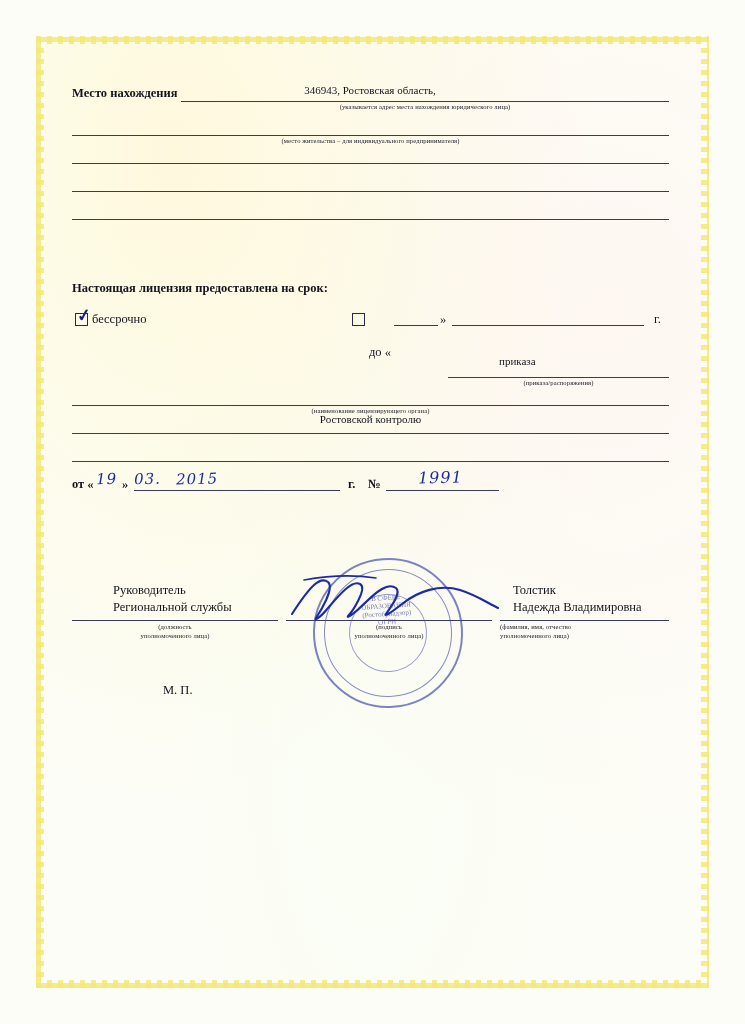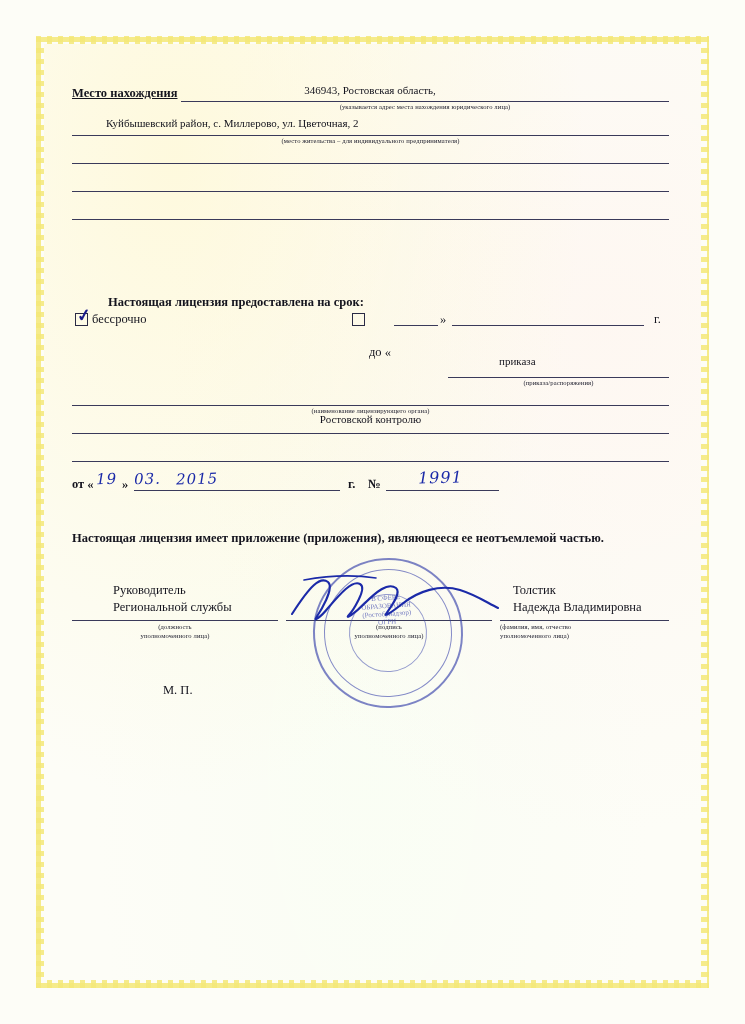--- a/index.html
+++ b/index.html
@@ -165,34 +165,33 @@
 </head>
 <body>
 
 <div class="page">
   <div class="border-frame"></div>
   <div class="border-inner-mask"></div>
   <div class="guilloche-tint"></div>
 
   <div class="content">
 
-    <div class="row bold" style="left:72px; top:86px;text-decoration:underline;">Место нахождения</div>
+    <div class="row bold" style="left:72px; top:86px;">Место нахождения</div>
     <div class="fill-text center" style="left:200px; top:84px; width:340px;">346943, Ростовская область,</div>
     <div class="rule" style="left:181px; top:101px; width:488px;"></div>
     <div class="caption" style="left:181px; top:103px; width:488px;">(указывается адрес места нахождения юридического лица)</div>
 
-    <div class="fill-text" style="left:106px; top:117px;">Куйбышевский район, с. Миллерово, ул. Цветочная, 2</div>
     <div class="rule" style="left:72px; top:135px; width:597px;"></div>
     <div class="caption" style="left:72px; top:137px; width:597px;">(место жительства – для индивидуального предпринимателя)</div>
 
     <div class="rule" style="left:72px; top:163px; width:597px;"></div>
     <div class="rule" style="left:72px; top:191px; width:597px;"></div>
     <div class="rule" style="left:72px; top:219px; width:597px;"></div>
 
-    <div class="row bold" style="left:72px; top:295px;margin-left:36px;">Настоящая лицензия предоставлена на срок:</div>
+    <div class="row bold" style="left:72px; top:281px;">Настоящая лицензия предоставлена на срок:</div>
 
     <div class="checkbox" style="left:75px; top:313px;"></div>
     <div class="tick" style="left:77px; top:305px;">✓</div>
     <div class="row" style="left:92px; top:312px;">бессрочно</div>
 
     <div class="checkbox" style="left:352px; top:313px;"></div>
     <div class="row" style="left:369px; top:312px;margin-top:33px;">до «</div>
     <div class="rule" style="left:394px; top:325px; width:44px;"></div>
     <div class="row" style="left:440px; top:312px;">»</div>
     <div class="rule" style="left:452px; top:325px; width:192px;"></div>
@@ -213,21 +212,20 @@
     <div class="hand" style="left:96px; top:470px;">19</div>
     <div class="row bold" style="left:122px; top:477px;">»</div>
     <div class="hand" style="left:134px; top:470px;">03.</div>
     <div class="hand" style="left:176px; top:470px;">2015</div>
     <div class="rule" style="left:134px; top:490px; width:206px;"></div>
     <div class="row bold" style="left:348px; top:477px;">г.</div>
     <div class="row bold" style="left:368px; top:477px;">№</div>
     <div class="hand" style="left:418px; top:468px; font-size:16px;">1991</div>
     <div class="rule" style="left:386px; top:490px; width:113px;"></div>
 
-    <div class="row bold" style="left:72px; top:531px;">Настоящая лицензия имеет приложение (приложения), являющееся ее неотъемлемой частью.</div>
 
     <div class="row" style="left:113px; top:583px;">Руководитель</div>
     <div class="row" style="left:113px; top:600px;">Региональной службы</div>
     <div class="rule" style="left:72px; top:620px; width:206px;"></div>
     <div class="caption" style="left:72px; top:623px; width:206px;">(должность</div>
     <div class="caption" style="left:72px; top:632px; width:206px;">уполномоченного лица)</div>
 
     <div class="rule" style="left:286px; top:620px; width:206px;"></div>
     <div class="caption" style="left:286px; top:623px; width:206px;">(подпись</div>
     <div class="caption" style="left:286px; top:632px; width:206px;">уполномоченного лица)</div>

